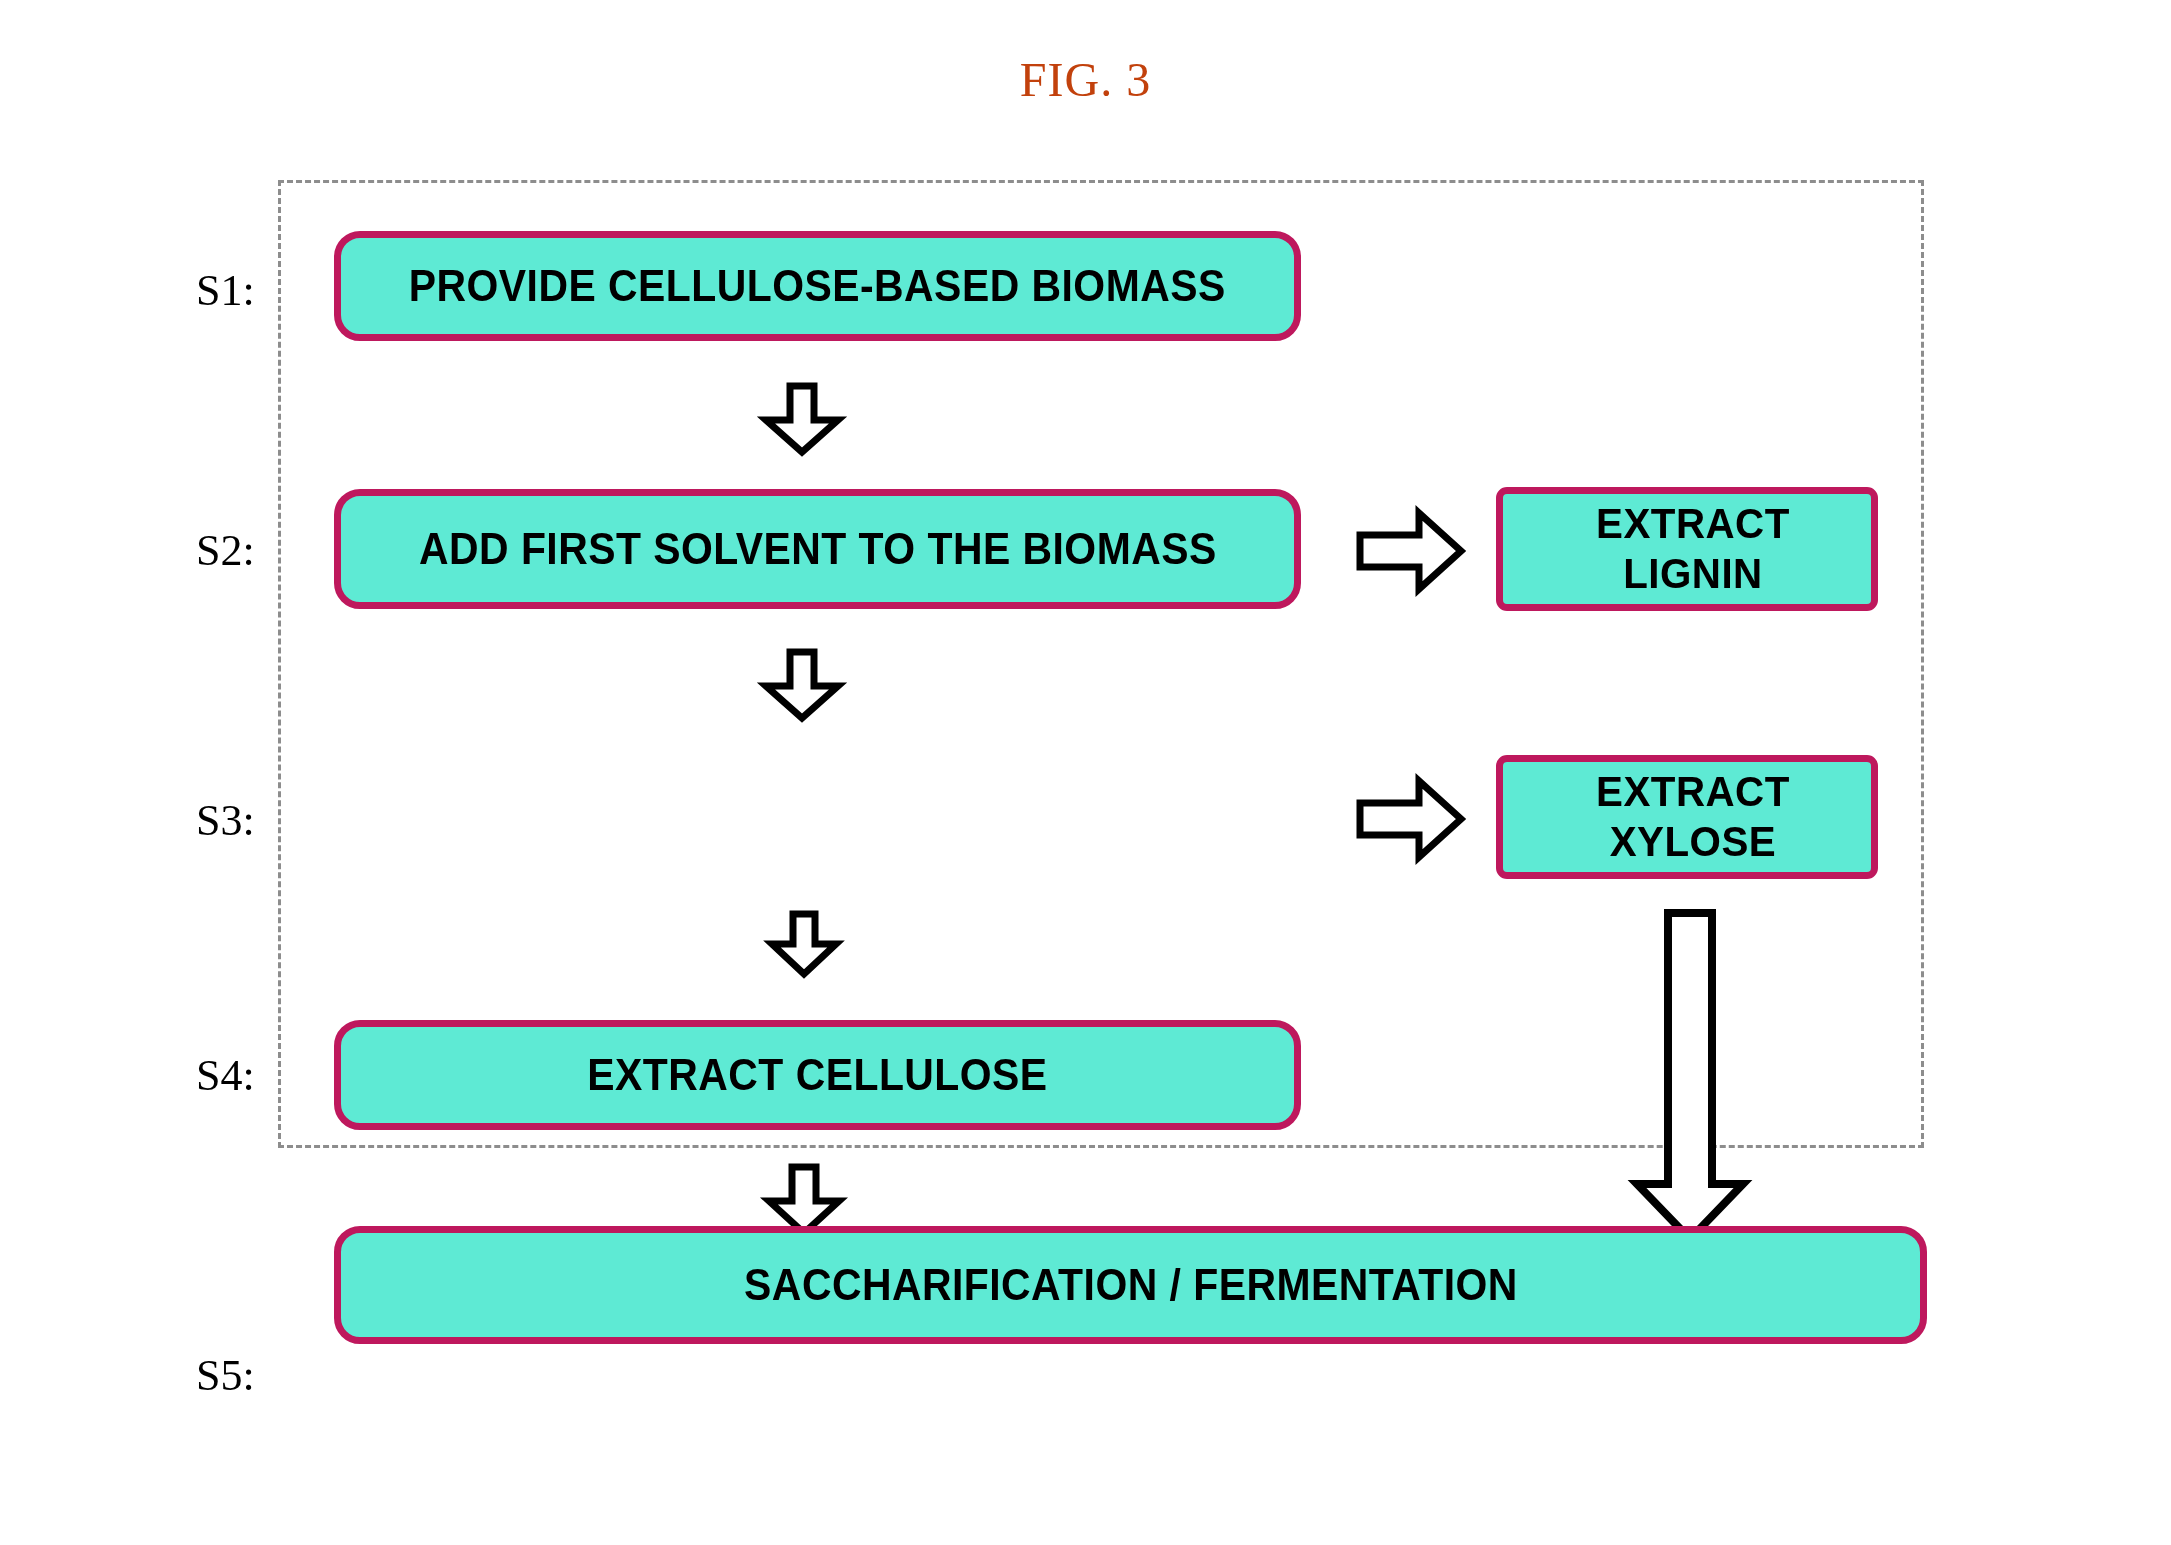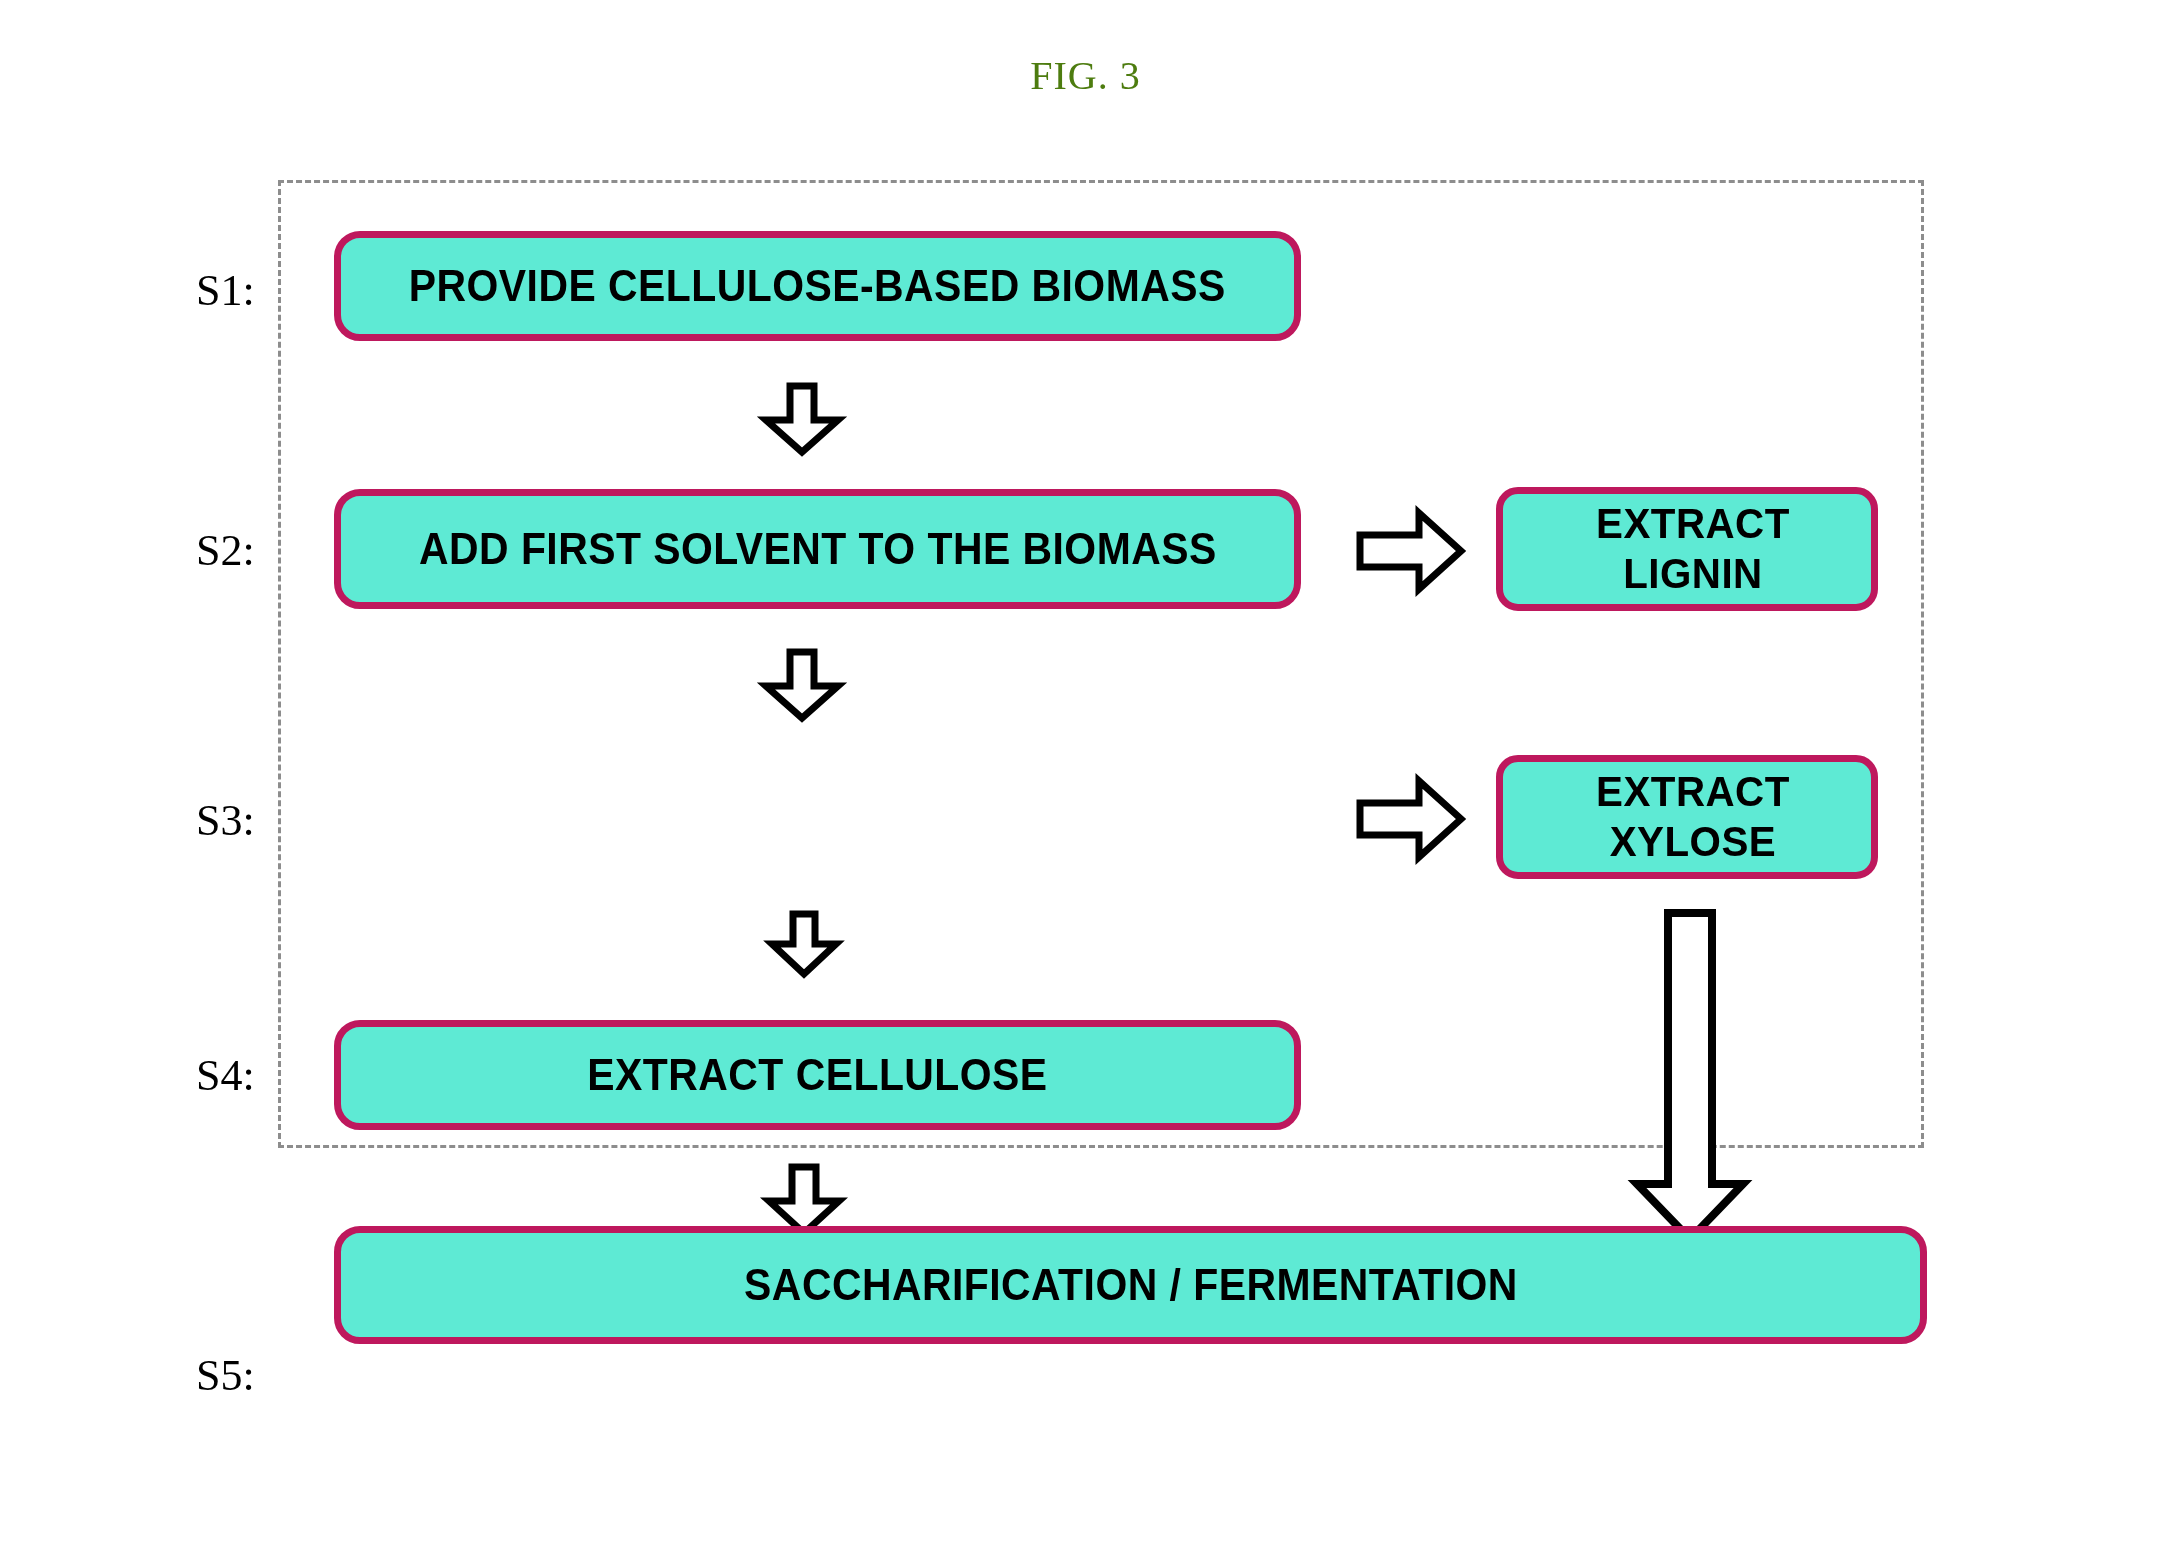--- a/index.html
+++ b/index.html
@@ -23,23 +23,23 @@
   }
 
   
   .fig-title {
     position: absolute;
     left: 0;
     top: 52px;
     width: 2171px;
     text-align: center;
     font-family: "Liberation Serif", serif;
-    font-size: 40px;
+    font-size: 48px;
     letter-spacing: 1px;
-    color: #4d7c0f;
+    color: #c2410c;
   }
 
   
   .dashed-container {
     position: absolute;
     left: 278px;
     top: 180px;
     width: 1646px;
     height: 968px;
     border: 3px dashed #8d8d8d;
@@ -73,21 +73,21 @@
     font-family: "Liberation Sans Narrow", "Liberation Sans", sans-serif;
     font-weight: bold;
     font-size: 44px;
     letter-spacing: 0.5px;
     color: #000;
     line-height: 1.12;
     transform: scaleX(0.93);
     white-space: pre-line;
   }
   .pbox.side {
-    border-radius: 22px;
+    border-radius: 11px;
     padding-left: 12px;
   }
   .pbox.side .pbox-text {
     font-size: 42px;
     line-height: 1.18;
     transform: scaleX(0.96);
   }
 
   
   .arrow {

